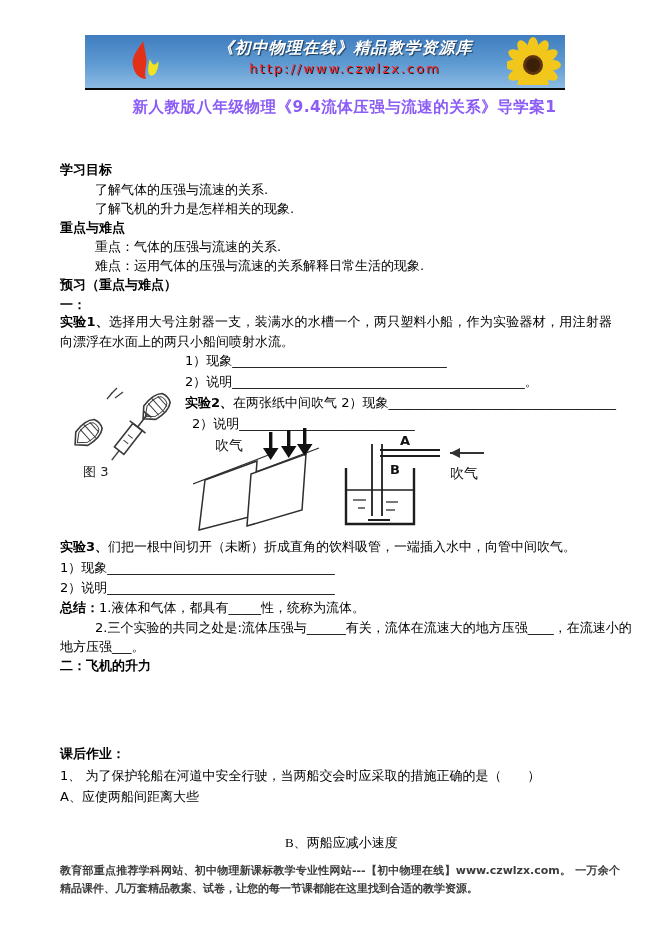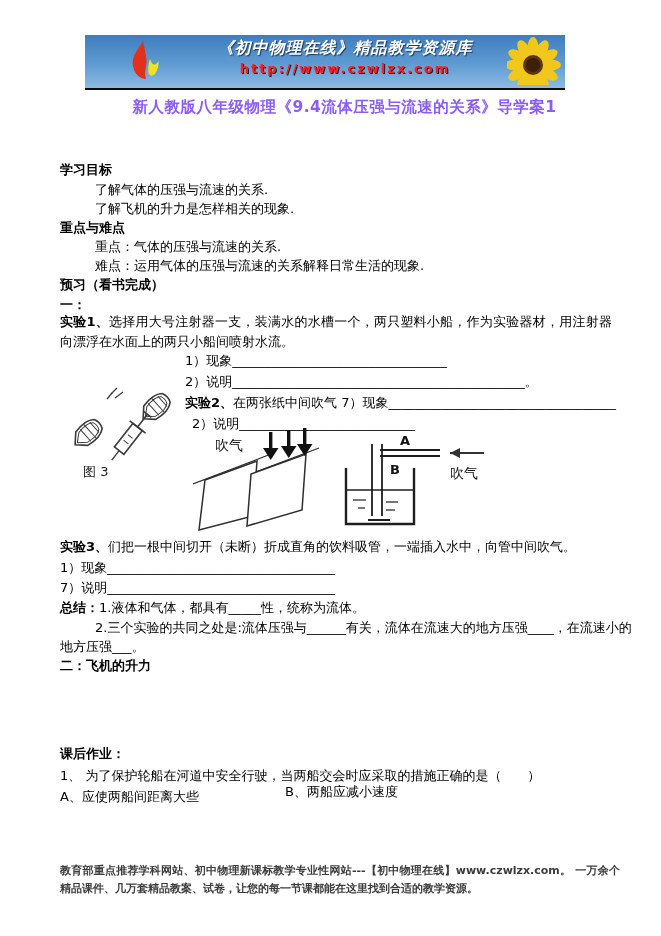--- a/index.html
+++ b/index.html
@@ -14,21 +14,21 @@
     border-bottom:2px solid #0a0a0a;
     display:flex; align-items:center; overflow:hidden;
   }
   .banner-logo{position:absolute; left:38px; top:4px;}
   .banner-texts{position:absolute; left:110px; top:3px; width:300px; text-align:center;}
   .site-title{
     color:#ffffff; font-weight:bold; font-style:italic; font-size:16px; letter-spacing:1px;
     text-shadow:1px 1px 1px #1a3a5a; white-space:nowrap;
   }
   .site-url{
-    color:#ff1f1f; font-weight:bold; font-size:13px; letter-spacing:2px; margin-top:2px;
+    color:#ff1f1f; font-weight:normal; font-size:13px; letter-spacing:2px; margin-top:2px;
     text-shadow:1px 1px 0 #123; white-space:nowrap;
   }
   .banner-flower{position:absolute; right:2px; bottom:0;}
   
   .doc-title{
     position:absolute; left:0; top:97px; width:100%; text-align:center;
     color:#8b5cf6; font-weight:bold; font-size:15.5px; letter-spacing:0.5px; white-space:nowrap;
   }
   
   .ln{position:absolute; white-space:nowrap; font-size:13px; line-height:15px;}
@@ -87,28 +87,28 @@
   <div class="doc-title">新人教版八年级物理《9.4流体压强与流速的关系》导学案1</div>
 
   <div class="ln b" style="left:60px; top:162px;">学习目标</div>
   <div class="ln" style="left:95px; top:182px;">了解气体的压强与流速的关系.</div>
   <div class="ln" style="left:95px; top:201px;">了解飞机的升力是怎样相关的现象.</div>
 
   <div class="ln b" style="left:60px; top:220px;">重点与难点</div>
   <div class="ln" style="left:95px; top:239px;">重点：气体的压强与流速的关系.</div>
   <div class="ln" style="left:95px; top:258px;">难点：运用气体的压强与流速的关系解释日常生活的现象.</div>
 
-  <div class="ln b" style="left:60px; top:277px;">预习（看书完成）</div>
+  <div class="ln b" style="left:60px; top:277px;">预习（重点与难点）</div>
   <div class="ln b" style="left:60px; top:297px;">一：</div>
 
   <div class="para" style="left:60px; top:312px; width:552px;"><span class="b">实验1、</span><span>选择用大号注射器一支，装满水的水槽一个，两只塑料小船，作为实验器材，用注射器向漂浮在水面上的两只小船间喷射水流。</span></div>
   <div class="ln" style="left:185px; top:353px;">1）现象_________________________________</div>
   <div class="ln" style="left:185px; top:374px;">2）说明_____________________________________________。</div>
 
-  <div class="ln" style="left:185px; top:395px;"><span class="b">实验2、</span><span>在两张纸中间吹气 7）现象___________________________________</span></div>
+  <div class="ln" style="left:185px; top:395px;"><span class="b">实验2、</span><span>在两张纸中间吹气 2）现象___________________________________</span></div>
   <div class="ln" style="left:192px; top:416px;">2）说明___________________________</div>
 
   <div class="fig" style="left:55px; top:386px;">
     <svg width="130" height="96" viewBox="0 0 130 96">
       <g stroke="#3a3a3a" stroke-width="1.6" fill="none">
         <g transform="translate(32,48) rotate(-42)">
           <path d="M-16 0 L-7 -9 Q8 -12 15 -6 Q18 0 15 6 Q8 12 -7 9 Z"></path>
           <path d="M-13 0 L-5 -6.5 Q7 -9 12 -4.5 Q14 0 12 4.5 Q7 9 -5 6.5 Z" stroke-width="1"></path>
           <line x1="-2" y1="-8" x2="-2" y2="8" stroke-width="1"></line>
           <line x1="4" y1="-9" x2="4" y2="9" stroke-width="1"></line>
@@ -186,28 +186,28 @@
         <polygon points="112,21 122,16 122,26" fill="#333"></polygon>
       </g>
       <text x="62" y="13" font-size="13" font-weight="bold" fill="#111">A</text>
       <text x="52" y="42" font-size="13" font-weight="bold" fill="#111">B</text>
       <text x="112" y="46" font-size="14" fill="#111">吹气</text>
     </svg>
   </div>
 
   <div class="ln" style="left:60px; top:539px;"><span class="b">实验3、</span><span>们把一根中间切开（未断）折成直角的饮料吸管，一端插入水中，向管中间吹气。</span></div>
   <div class="ln" style="left:60px; top:560px;">1）现象___________________________________</div>
-  <div class="ln" style="left:60px; top:580px;">7）说明___________________________________</div>
+  <div class="ln" style="left:60px; top:580px;">2）说明___________________________________</div>
 
   <div class="ln" style="left:60px; top:600px;"><span class="b">总结：</span><span>1.液体和气体，都具有_____性，统称为流体。</span></div>
   <div class="ln" style="left:95px; top:620px;">2.三个实验的共同之处是:流体压强与______有关，流体在流速大的地方压强____，在流速小的</div>
   <div class="ln" style="left:60px; top:639px;">地方压强___。</div>
 
   <div class="ln b" style="left:60px; top:658px;text-align:right;">二：飞机的升力</div>
 
   <div class="ln b" style="left:60px; top:746px;">课后作业：</div>
   <div class="ln" style="left:60px; top:768px;">1、 为了保护轮船在河道中安全行驶，当两船交会时应采取的措施正确的是（　　）</div>
   <div class="ln" style="left:60px; top:789px;">A、应使两船间距离大些</div>
-  <div class="ln" style="left:285px; top:784px;">B、两船应减小速度</div>
+  <div class="ln" style="left:285px; top:835px;font-family:Liberation Serif, serif;">B、两船应减小速度</div>
 
   <div class="footer">教育部重点推荐学科网站、初中物理新课标教学专业性网站---【初中物理在线】www.czwlzx.com。 一万余个精品课件、几万套精品教案、试卷，让您的每一节课都能在这里找到合适的教学资源。</div>
 
 </div>
 
 </body></html>

